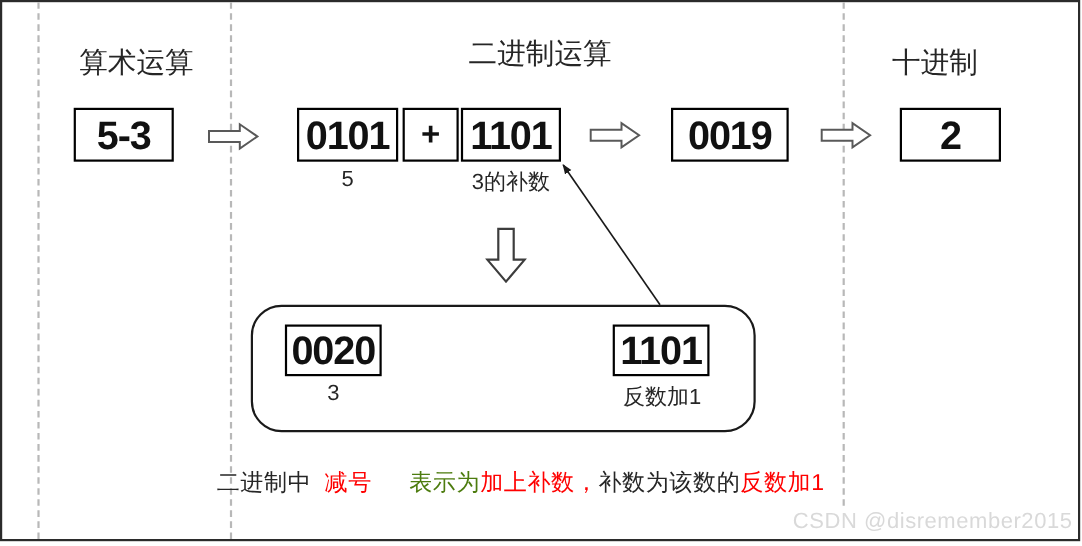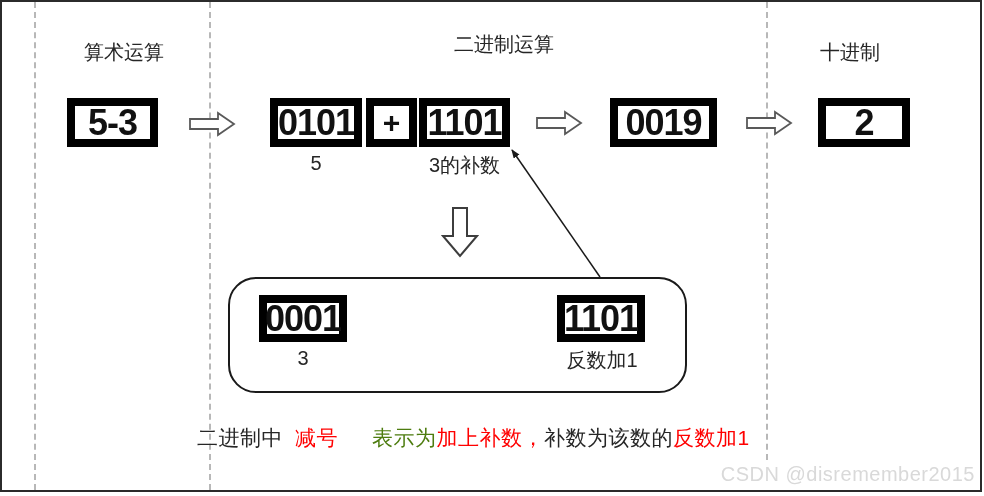--- a/index.html
+++ b/index.html
@@ -10,24 +10,24 @@
   }
   .frame{
     position:absolute;left:0;top:0;width:982px;height:492px;
     border:2px solid #2b2b2b;box-sizing:border-box;background:transparent;
   }
   .dashed-line{
     position:absolute;top:2px;height:488px;width:0;
     border-left:2px dashed #b8b8b8;
   }
   .section-title{
-    position:absolute;font-size:20px;color:#262626;text-align:center;white-space:nowrap;
+    position:absolute;font-size:26px;color:#262626;text-align:center;white-space:nowrap;
   }
   .vbox{
-    position:absolute;box-sizing:border-box;border:8px solid #000000;background:#fff;
+    position:absolute;box-sizing:border-box;border:2px solid #000000;background:#fff;
     display:flex;align-items:center;justify-content:center;
     font-weight:700;font-size:36px;letter-spacing:-1px;color:#111;
   }
   .vbox.small{font-size:30px;letter-spacing:0;}
   .lbl{
     position:absolute;font-size:20px;color:#262626;text-align:center;white-space:nowrap;
   }
   .group-box{
     position:absolute;left:228px;top:277px;width:459px;height:116px;
     box-sizing:border-box;border:2px solid #1a1a1a;border-radius:28px;background:#fff;
@@ -87,21 +87,21 @@
 <svg class="arrow-svg" style="left:495px;top:138px;" width="115" height="148" viewBox="0 0 115 148">
   <defs>
     <marker id="ah" markerWidth="12" markerHeight="10" refX="8" refY="3.5" orient="auto" markerUnits="userSpaceOnUse">
       <path d="M0,0 L9,3.5 L0,7 z" fill="#1a1a1a"></path>
     </marker>
   </defs>
   <line x1="105" y1="139" x2="17" y2="12" stroke="#1a1a1a" stroke-width="1.5" marker-end="url(#ah)"></line>
 </svg>
 
 <div class="group-box">
-  <div class="vbox" style="left:29px;top:16px;width:88px;height:47px;">0001</div>
+  <div class="vbox" style="left:29px;top:16px;width:88px;height:47px;">0020</div>
   <div class="vbox" style="left:327px;top:16px;width:88px;height:47px;">1101</div>
   <div class="lbl" style="left:29px;top:68px;width:88px;">3</div>
   <div class="lbl" style="left:320px;top:68px;width:104px;">反数加1</div>
 </div>
 
 <div class="note">
   <span style="color: rgb(38, 38, 38); text-align: right;">二进制中</span><span style="color: rgb(255, 0, 0); margin-left: 12px;">减号</span><span style="color: #4d7c0f; margin-left: 34px;">表示为</span><span style="color: rgb(255, 0, 0);">加上补数，</span><span style="color: rgb(38, 38, 38);">补数为该数的</span><span style="color: rgb(255, 0, 0);">反数加1</span>
 </div>
 
 <div class="watermark" style="color: rgb(217, 217, 217);">CSDN @disremember2015</div>

